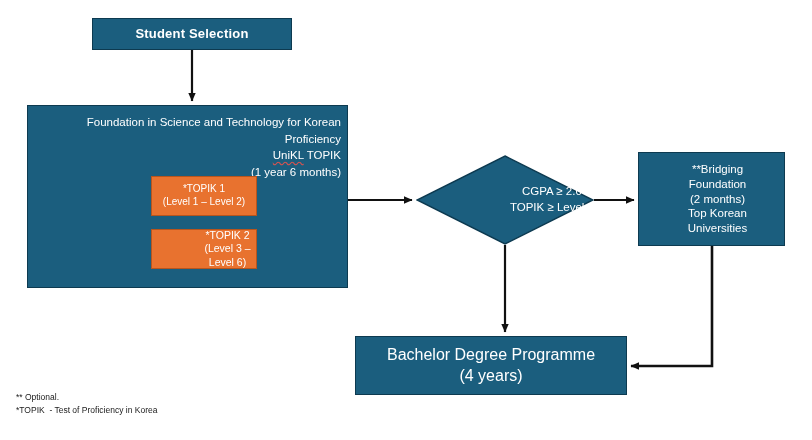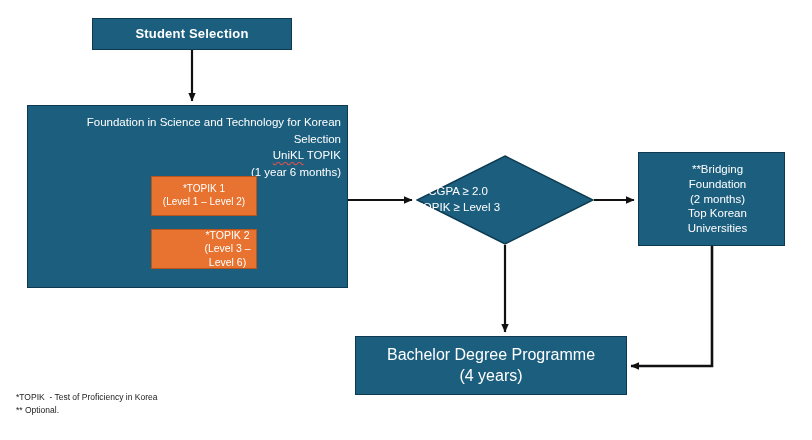--- a/index.html
+++ b/index.html
@@ -64,21 +64,21 @@
     left: 355px; top: 336px; width: 272px; height: 59px;
     font-size: 16px;
   }
   
   #decision {
     position: absolute; left: 416px; top: 155px; width: 178px; height: 90px;
   }
   #decision svg { position: absolute; left: 0; top: 0; }
   #decision .dtext {
     position: absolute; left: 0; top: 0; width: 178px; height: 90px;
-    display: flex; align-items: center; justify-content: flex-start;
+    display: flex; align-items: center; justify-content: flex-end;
     color: #fff; font-size: 11.5px; text-align: center; line-height: 1.35;
     pointer-events: none;
   }
   
   #wires { position: absolute; left: 0; top: 0; width: 812px; height: 440px; }
   
   #footnotes {
     position: absolute; left: 16px; top: 391px; width: 300px;
     font-size: 8.5px; color: #1a1a1a; line-height: 1.55;
   }
@@ -107,21 +107,21 @@
     <path d="M712,246 L712,366 L631,366" stroke="#111111" stroke-width="2.6" fill="none" marker-end="url(#arrow)"></path>
   </svg>
 
   <div class="node teal" id="student-selection">
     <span class="node-text">Student Selection</span>
   </div>
 
   <div class="node teal" id="foundation">
     <div class="head">
       <span>Foundation in Science and Technology for Korean</span><br>
-      <span>Selection</span><br>
+      <span>Proficiency</span><br>
       <span class="spell">UniKL</span><span> TOPIK</span><br>
       <span>(1 year 6 months)</span>
     </div>
   </div>
 
   <div class="node orange" id="topik1">
     <span class="node-text">
       <span>*TOPIK 1</span><br>
       <span>(Level 1 – Level 2)</span>
     </span>
@@ -157,17 +157,17 @@
   </div>
 
   <div class="node teal" id="bachelor">
     <span class="node-text">
       <span>Bachelor Degree Programme</span><br>
       <span>(4 years)</span>
     </span>
   </div>
 
   <div id="footnotes">
+    <div>** Optional.</div>
     <div>*TOPIK  - Test of Proficiency in Korea</div>
-    <div>** Optional.</div>
   </div>
 
 </div>
 
 </body></html>

